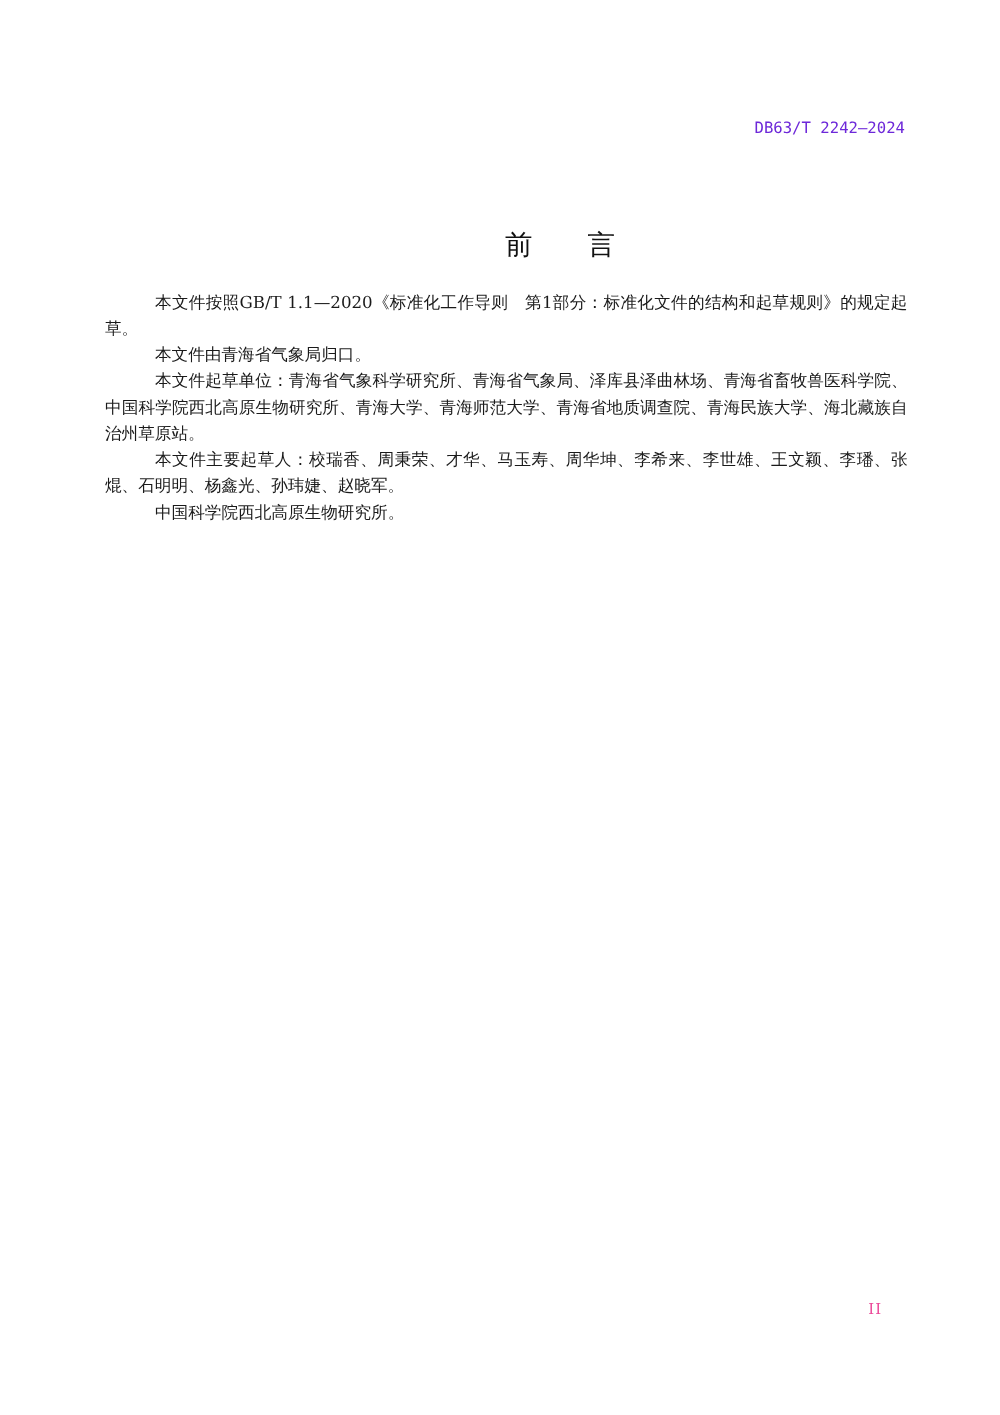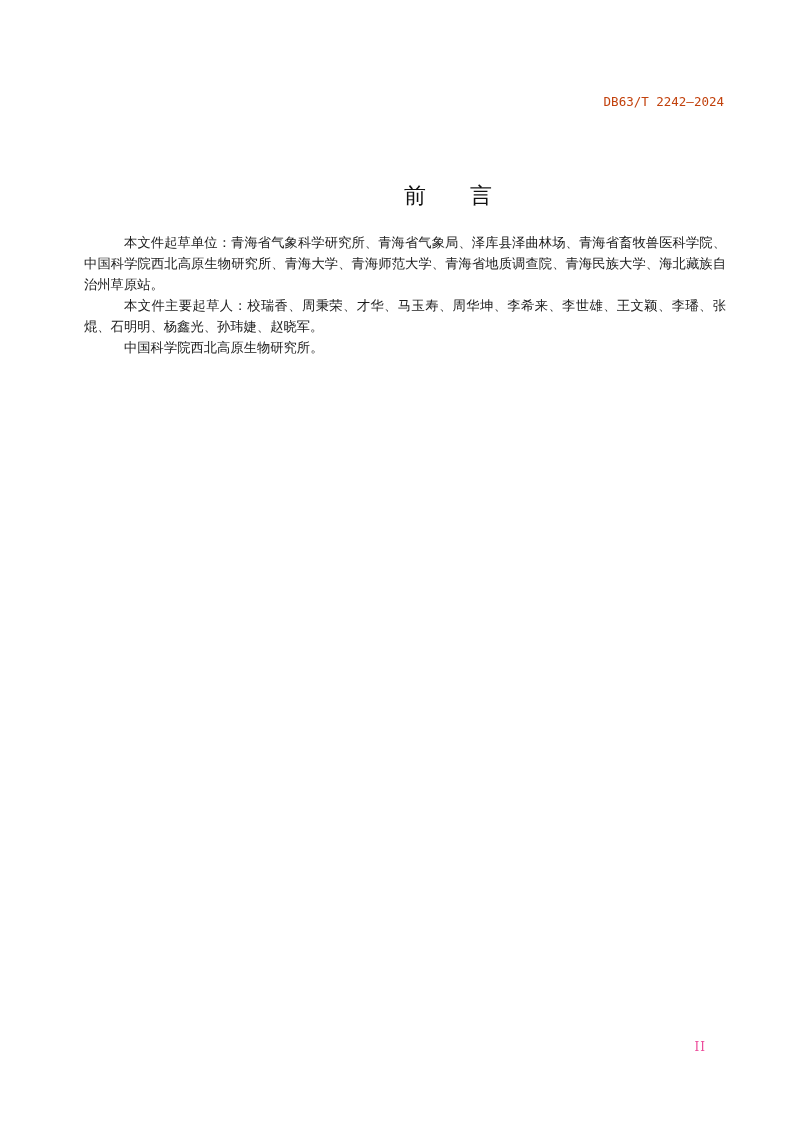--- a/index.html
+++ b/index.html
@@ -21,21 +21,21 @@
       width: 800px; height: 1132px;
       background: #ffffff;
     }
     .std-code {
       position: absolute;
       top: 94px;
       right: 76px;
       font-family: "DejaVu Sans Mono", "Liberation Mono", monospace;
       font-size: 12.5px;
       letter-spacing: 0px;
-      color: #c2410c;
+      color: #6d28d9;
       white-space: nowrap;
     }
     .title {
       position: absolute;
       top: 166px;
       left: 0;
       width: 800px;
       text-align: center;
       font-family: Liberation Mono, monospace;
       font-size: 22px;
@@ -75,20 +75,22 @@
 
 <div class="page">
 
   <div class="std-code">DB63/T 2242—2024</div>
 
   <h1 class="title">
     <span>前</span><span class="gap"></span><span>言</span>
   </h1>
 
   <div class="body">
+    <p class="para">本文件按照GB/T 1.1—2020《标准化工作导则　第1部分：标准化文件的结构和起草规则》的规定起草。</p>
+    <p class="para">本文件由青海省气象局归口。</p>
     <p class="para">本文件起草单位：青海省气象科学研究所、青海省气象局、泽库县泽曲林场、青海省畜牧兽医科学院、中国科学院西北高原生物研究所、青海大学、青海师范大学、青海省地质调查院、青海民族大学、海北藏族自治州草原站。</p>
     <p class="para">本文件主要起草人：校瑞香、周秉荣、才华、马玉寿、周华坤、李希来、李世雄、王文颖、李璠、张焜、石明明、杨鑫光、孙玮婕、赵晓军。</p>
     <p class="para">中国科学院西北高原生物研究所。</p>
   </div>
 
   <div class="page-number">II</div>
 
 </div>
 
 </body></html>

